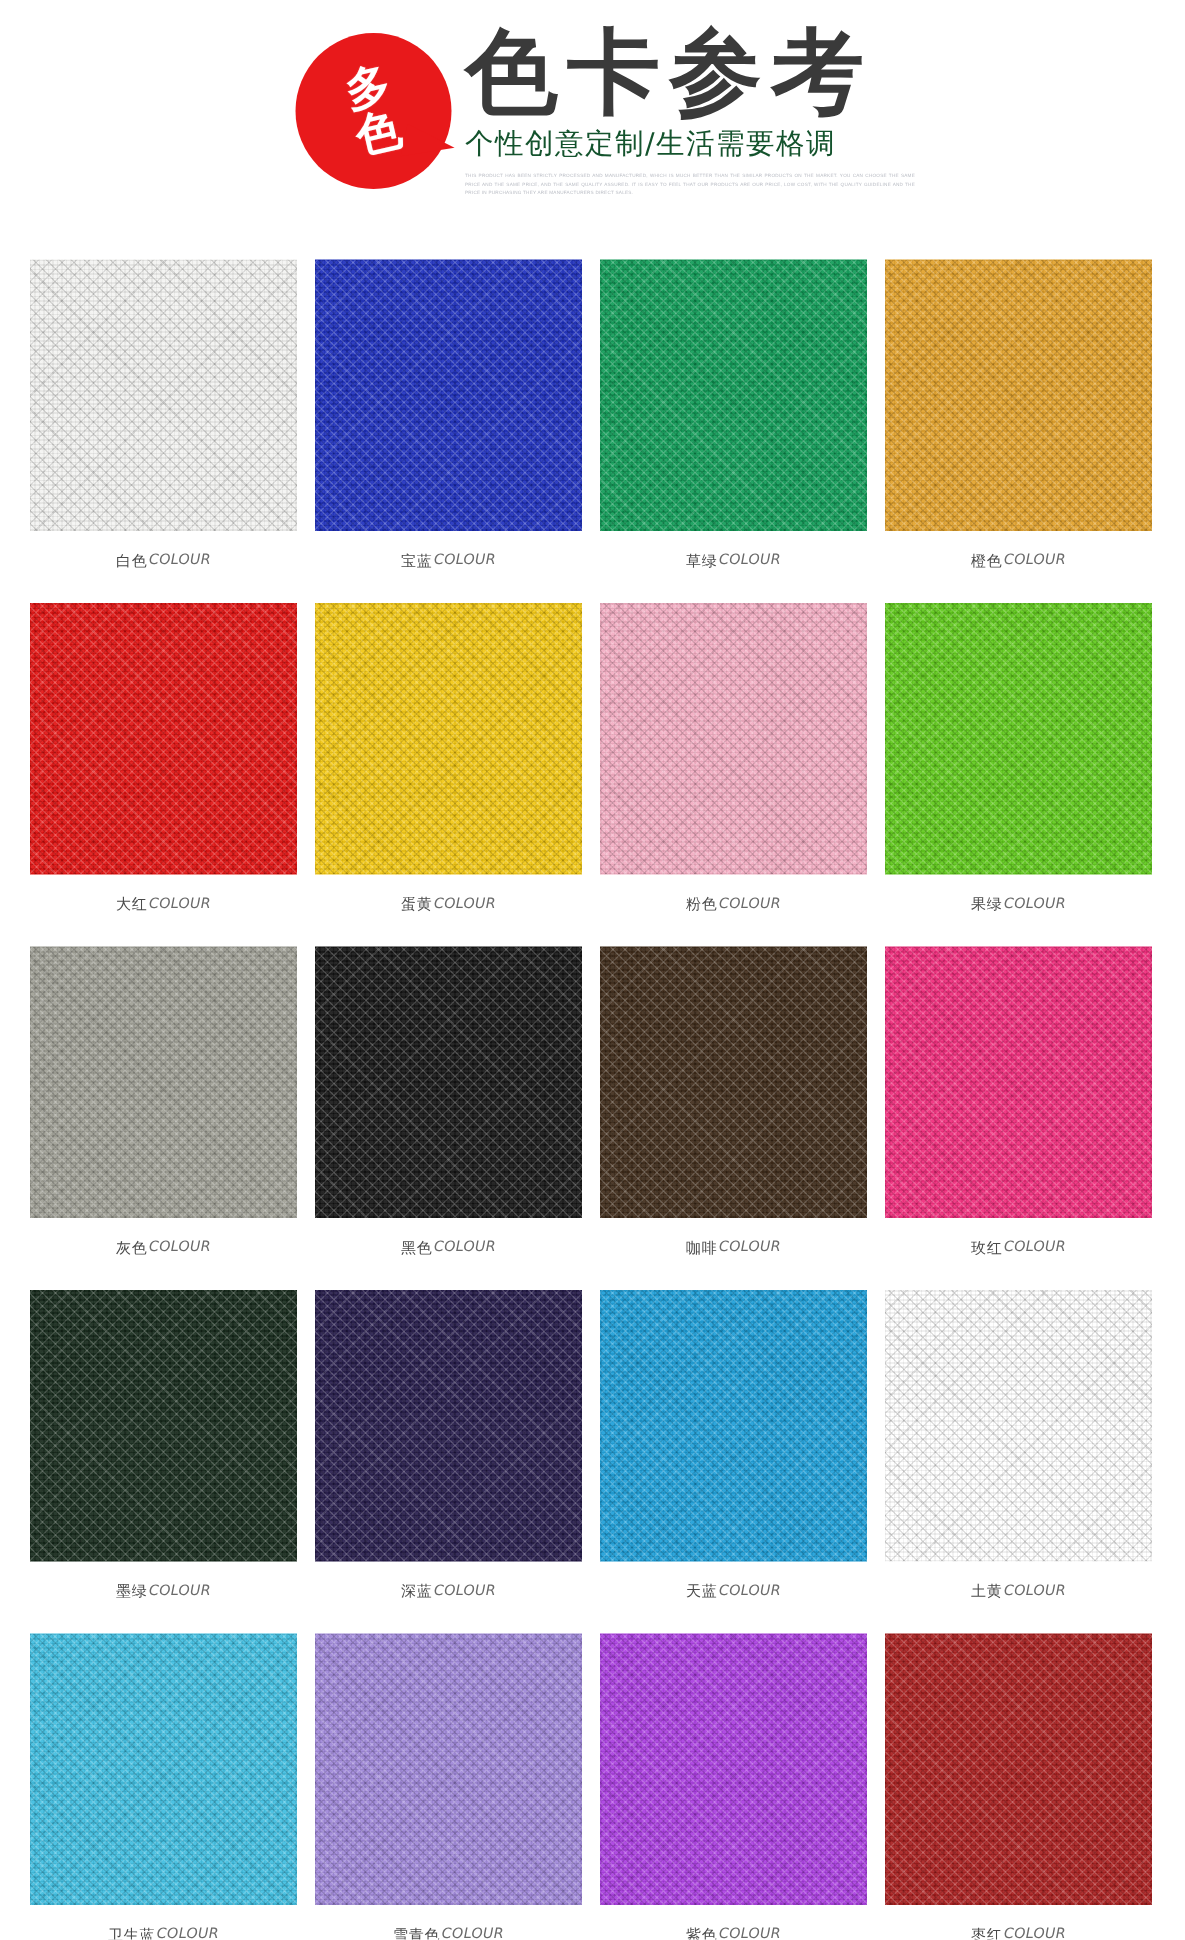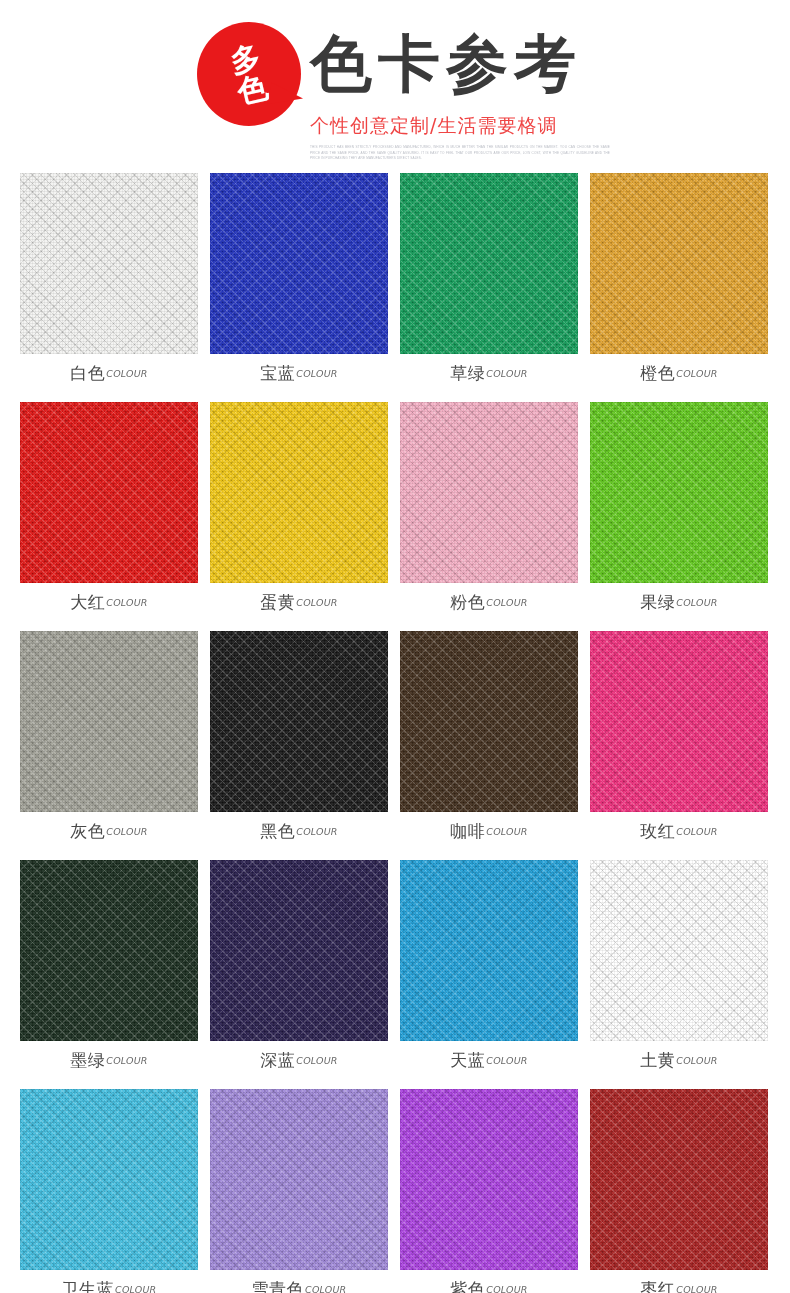--- a/index.html
+++ b/index.html
@@ -64,35 +64,35 @@
     font-weight: bold;
     line-height: 1.04;
     letter-spacing: 0px;
     transform: rotate(-13deg);
     text-shadow: 0 0 1px rgba(255,255,255,0.4);
   }
 
   .title-block {
     position: absolute;
     left: 310px;
-    top: 32px;
+    top: 16px;
     width: 470px;
   }
   .main-title {
     font-size: 62px;
     font-weight: bold;
     color: #3a3a3a;
     letter-spacing: 6px;
     line-height: 1.02;
     white-space: nowrap;
   }
   .sub-title {
-    margin-top: 18px;
+    margin-top: 4px;
     font-size: 19px;
-    color: #ef4444;
+    color: #14532d;
     letter-spacing: 1px;
     white-space: nowrap;
   }
   .legal {
     margin-top: 6px;
     width: 300px;
     font-size: 3.1px;
     line-height: 1.75;
     color: #b9bcc4;
     letter-spacing: 0.15px;
@@ -166,21 +166,21 @@
     pointer-events: none;
   }
   .label {
     height: 39px;
     display: flex;
     align-items: center;
     justify-content: center;
     white-space: nowrap;
   }
   .label .cn {
-    font-size: 17px;
+    font-size: 10px;
     color: #4a4a4a;
     letter-spacing: 0.5px;
   }
   .label .en {
     font-size: 9.5px;
     color: #6a6a6a;
     letter-spacing: 0.2px;
     margin-left: 1px;
     font-style: italic;
   }

